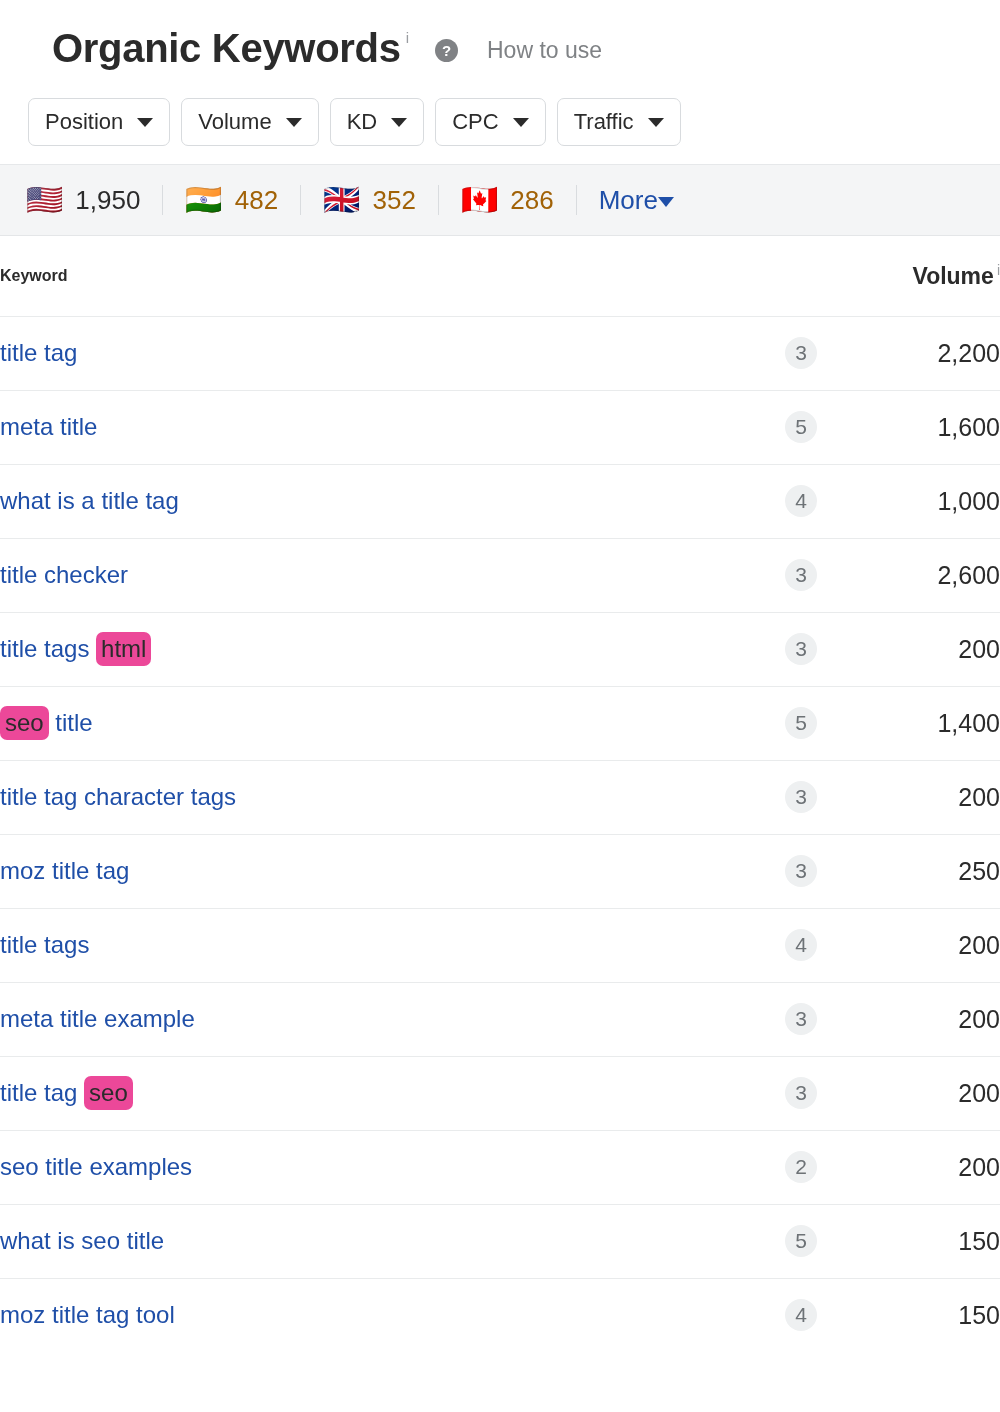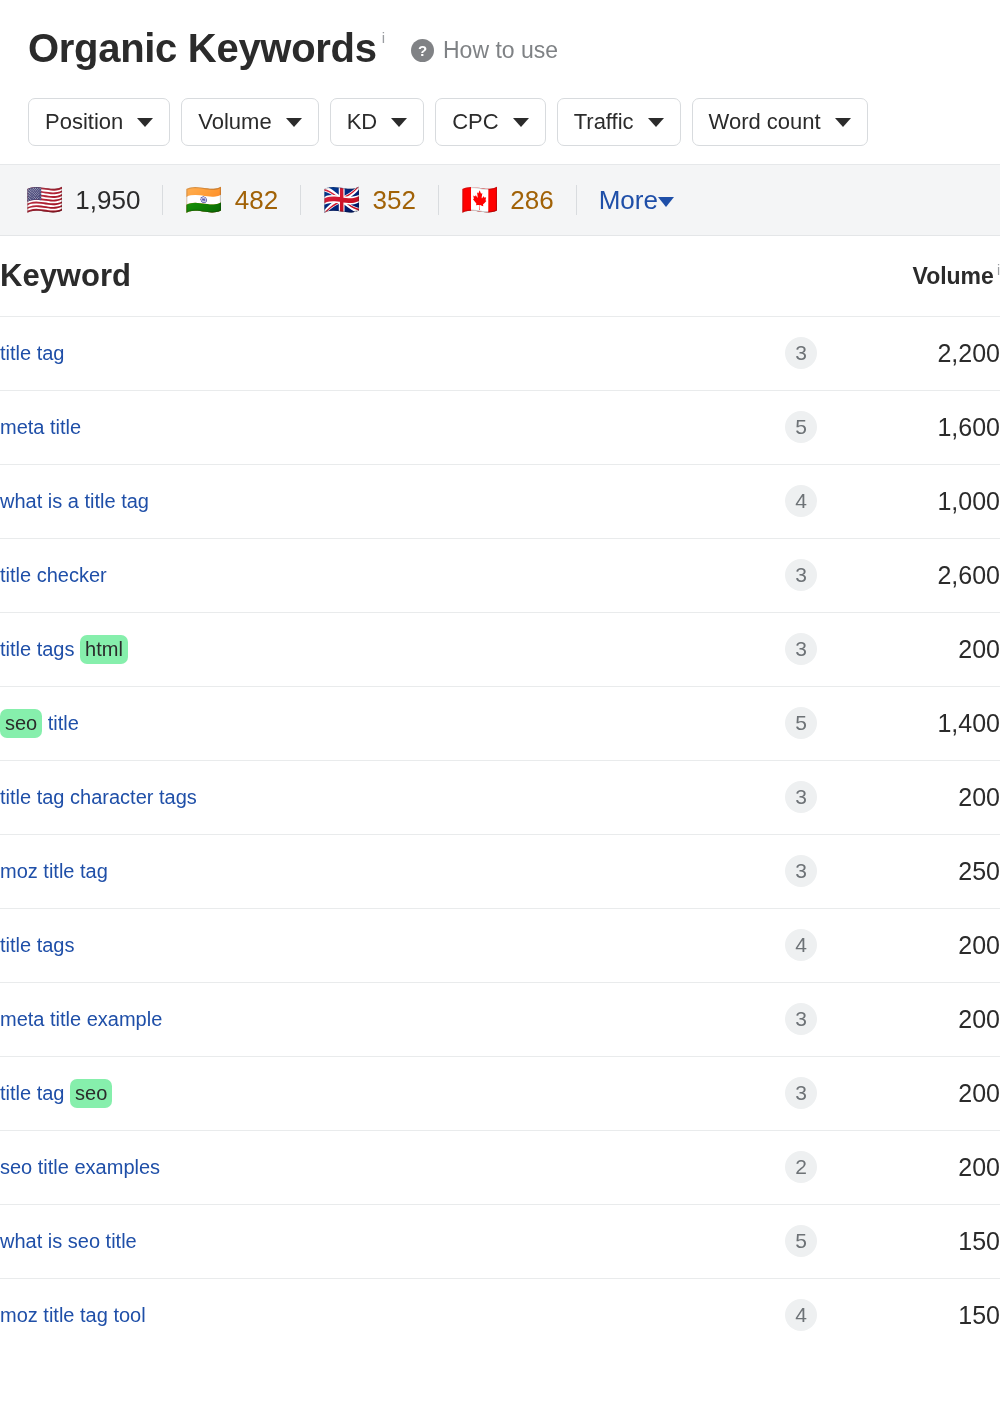--- a/index.html
+++ b/index.html
@@ -14,20 +14,21 @@
 
   
   .header { padding: 24px 0 0 28px; }
   .title-row { display: flex; align-items: flex-start; height: 52px; }
   .page-title {
     font-size: 40px;
     font-weight: bold;
     color: #2b2b2b;
     letter-spacing: -0.3px;
     line-height: 48px;
+    margin-left: 24px;
   }
   .sup-i {
     font-size: 15px;
     color: #9a9da1;
     line-height: 15px;
     margin-left: 5px;
     margin-top: 6px;
     font-style: normal;
   }
   .how-to-use {
@@ -43,21 +44,21 @@
     border-radius: 50%;
     background: #808285;
     color: #ffffff;
     font-size: 15px;
     font-weight: bold;
     display: flex;
     align-items: center;
     justify-content: center;
     line-height: 1;
   }
-  .how-to-use-label { font-size: 23px; color: #7f8285; }
+  .how-to-use-label { font-size: 23px; color: #7f8285; margin-left: 20px; }
 
   
   .filters {
     display: flex;
     gap: 11px;
     padding: 22px 0 0 28px;
     height: 78px;
     white-space: nowrap;
   }
   .pill {
@@ -118,21 +119,21 @@
     border-top: 10px solid #1f4fa8;
     margin-top: 3px;
   }
 
   
   .kw-table { width: 100%; border-collapse: collapse; table-layout: fixed; }
   .kw-table th, .kw-table td { padding: 0; }
   .th-keyword {
     text-align: left;
     padding-left: 28px;
-    font-size: 31px;
+    font-size: 16px;
     font-weight: bold;
     color: #2b2b2b;
     height: 80px;
     vertical-align: middle;
   }
   .th-pos { width: 78px; }
   .th-volume {
     width: 160px;
     text-align: right;
     padding-right: 28px;
@@ -147,26 +148,26 @@
     font-size: 14px;
     color: #9a9da1;
     vertical-align: super;
     font-weight: normal;
     margin-left: 3px;
   }
   .kw-table tbody tr { border-top: 1px solid #e9ebec; height: 74px; }
   .td-keyword {
     padding-left: 28px;
     vertical-align: middle;
-    font-size: 20px;
+    font-size: 24px;
     color: #1f4fa8;
   }
   .kw-link { color: #1f4fa8; text-decoration: none; cursor: pointer; white-space: nowrap; }
   .hl {
-    background: #86efac;
+    background: #ec4899;
     color: #2b2b2b;
     border-radius: 7px;
     padding: 3px 5px 4px 5px;
   }
   .td-pos { vertical-align: middle; text-align: center; }
   .pos-badge {
     display: inline-flex;
     align-items: center;
     justify-content: center;
     width: 32px; height: 32px;
@@ -212,24 +213,20 @@
     <div class="pill">
       <span>KD</span>
       <span class="caret"></span>
     </div>
     <div class="pill">
       <span>CPC</span>
       <span class="caret"></span>
     </div>
     <div class="pill">
       <span>Traffic</span>
-      <span class="caret"></span>
-    </div>
-    <div class="pill">
-      <span>Word count</span>
       <span class="caret"></span>
     </div>
   </div>
 
   <div class="country-bar">
     <div class="country active">
       <span class="flag">🇺🇸</span>
       <span class="country-count">1,950</span>
     </div>
     <div class="vdiv"></div>

